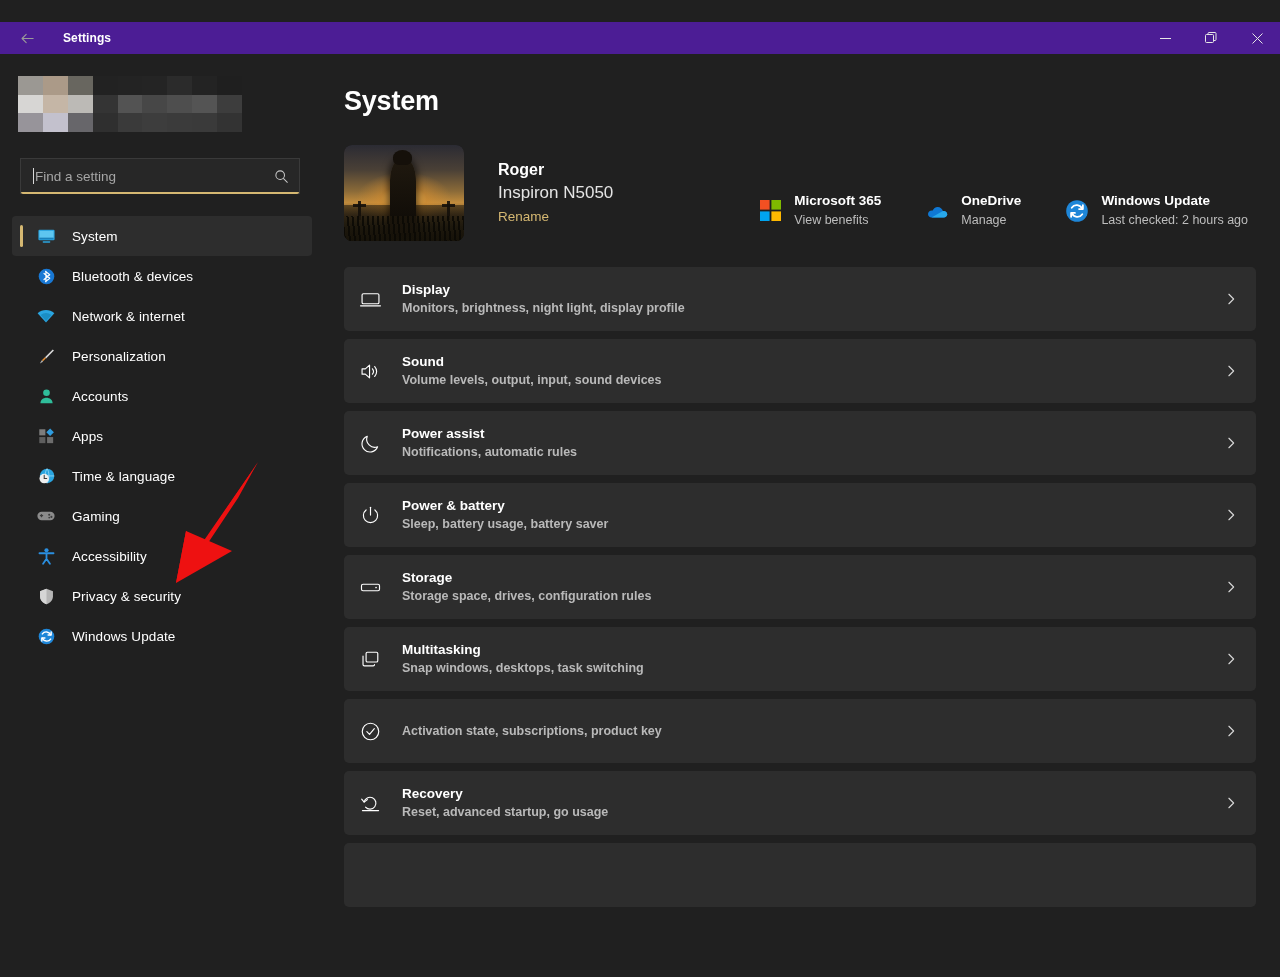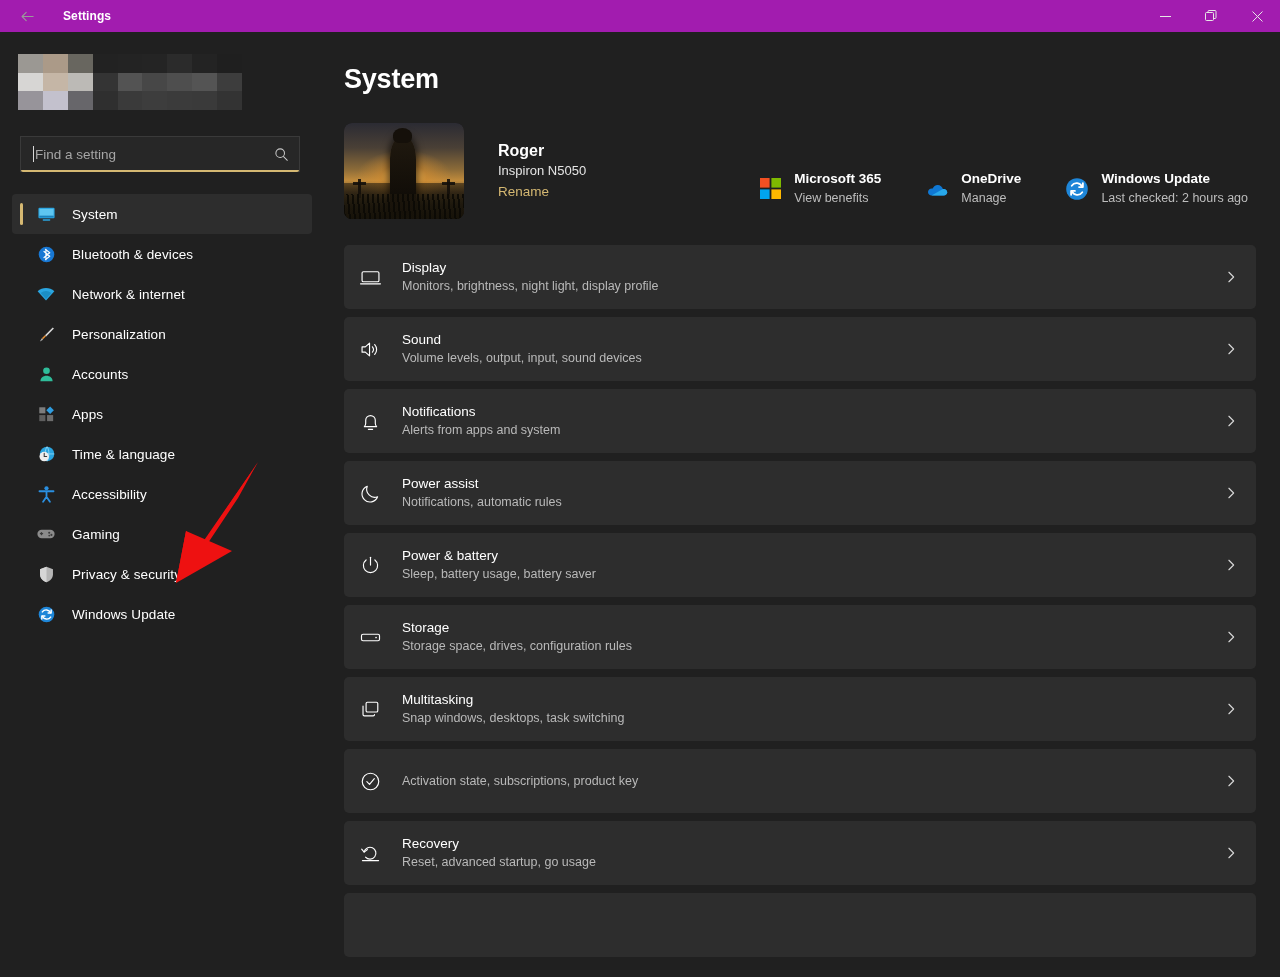--- a/index.html
+++ b/index.html
@@ -8,21 +8,21 @@
     background:#202020;
     font-family:"Liberation Sans", sans-serif;
     color:#ffffff;
     -webkit-font-smoothing:antialiased;
   }
   .app { position:relative; width:1280px; height:977px; display:flex; flex-direction:column; }
 
   
   .titlebar {
     height:32px; flex:0 0 32px; display:flex; align-items:center;
-    background:#a21caf; position:relative; z-index:5;
+    background:#4c1d95; position:relative; z-index:5;margin-top:22px;
   }
   .back-btn {
     width:38px; height:32px; display:flex; align-items:center; justify-content:center;
     color:#9a9a9a; margin-left:8px;
   }
   .back-btn svg { display:block; }
   .title-text {
     font-size:12px; font-weight:bold; color:#ffffff; margin-left:17px; letter-spacing:.1px;
   }
   .win-controls { margin-left:auto; display:flex; height:32px; }
@@ -124,33 +124,33 @@
     content:""; position:absolute; left:-5px; top:16%; width:13px; height:3px; background:rgba(20,16,10,.9);
   }
   .avatar .grass {
     position:absolute; left:0; right:0; bottom:0; height:26%;
     background:
       repeating-linear-gradient(84deg, rgba(12,10,5,.9) 0 2px, rgba(46,36,18,.35) 2px 5px);
   }
 
   .hero-info { margin-left:34px; min-width:0; }
   .hero-name { font-size:16px; font-weight:bold; line-height:1.35; }
-  .hero-device { font-size:13px; color:#e4e4e4; line-height:1.5; }
+  .hero-device { font-size:17px; color:#e4e4e4; line-height:1.5; }
   .hero-rename { font-size:13.5px; color:#d5b872; line-height:1.6; }
 
   .quicklinks { margin-left:auto; display:flex; align-items:center; gap:44px; padding-right:4px;}
   .ql { display:flex; align-items:center;margin-top:36px; }
   .ql-ico { width:24px; height:24px; flex:0 0 24px; margin-right:12px; display:flex; align-items:center; justify-content:center; }
   .ql-t { font-size:13.5px; font-weight:bold; line-height:1.4; }
   .ql-s { font-size:12.5px; color:#bdbdbd; line-height:1.5; }
 
   .list { margin:26px 0 0 0; padding:0 24px 0 20px; }
   .row {
     height:64px; background:#2d2d2d; border-radius:5px; display:flex; align-items:center;
-    padding:0 18px 0 0; margin-bottom:8px;
+    padding:0 18px 0 0; margin-bottom:8px;font-weight:bold;
   }
   .row-ico {
     width:52px; flex:0 0 52px; display:flex; align-items:center; justify-content:center;
     color:#ffffff;
   }
   .row-txt { flex:1 1 auto; min-width:0; padding-left:6px; }
   .row-t { font-size:13.5px; color:#ffffff; line-height:1.45; }
   .row-s { font-size:12.5px; color:#b9b9b9; line-height:1.5; }
   .row-chev { color:#d8d8d8; display:flex; align-items:center; }
 
@@ -312,40 +312,40 @@
               <path d="M3.1 9.4h15M10.6 1.8c2.6 2.8 2.6 12.4 0 15.2M10.6 1.8c-2.6 2.8-2.6 12.4 0 15.2" fill="none" stroke="#9fdcf7" stroke-width=".8"></path>
               <circle cx="7.6" cy="12.2" r="5" fill="#eeeeee"></circle>
               <path d="M7.6 8.6v3.6h2.6" fill="none" stroke="#3a3a3a" stroke-width="1.1" stroke-linecap="round"></path>
             </svg>
           </span>
           <span class="nav-label">Time &amp; language</span>
         </div>
 
         <div class="nav-item">
           <span class="nav-ico">
-            <svg width="19" height="19" viewBox="0 0 20 20">
-              <circle cx="10" cy="3.4" r="2.2" fill="#2a8fe0"></circle>
-              <path d="M2.6 6.6h14.8M10 6.6v6M10 12.4 6.4 17.6M10 12.4l3.6 5.2" fill="none" stroke="#2a8fe0" stroke-width="1.9" stroke-linecap="round"></path>
-            </svg>
-          </span>
-          <span class="nav-label">Accessibility</span>
-        </div>
-
-        <div class="nav-item">
-          <span class="nav-ico">
             <svg width="20" height="20" viewBox="0 0 20 20">
               <rect x="1.4" y="5.8" width="17.2" height="8.4" rx="4.2" fill="#8b8b8b"></rect>
               <rect x="3.8" y="9" width="3.4" height="1.2" rx=".6" fill="#3b3b3b"></rect>
               <rect x="4.9" y="7.9" width="1.2" height="3.4" rx=".6" fill="#3b3b3b"></rect>
               <circle cx="13.2" cy="8.7" r="1.05" fill="#3b3b3b"></circle>
               <circle cx="15.4" cy="10.9" r="1.05" fill="#3b3b3b"></circle>
               <circle cx="13.2" cy="11.6" r=".85" fill="#3b3b3b"></circle>
             </svg>
           </span>
           <span class="nav-label">Gaming</span>
+        </div>
+
+        <div class="nav-item">
+          <span class="nav-ico">
+            <svg width="19" height="19" viewBox="0 0 20 20">
+              <circle cx="10" cy="3.4" r="2.2" fill="#2a8fe0"></circle>
+              <path d="M2.6 6.6h14.8M10 6.6v6M10 12.4 6.4 17.6M10 12.4l3.6 5.2" fill="none" stroke="#2a8fe0" stroke-width="1.9" stroke-linecap="round"></path>
+            </svg>
+          </span>
+          <span class="nav-label">Accessibility</span>
         </div>
 
         <div class="nav-item">
           <span class="nav-ico">
             <svg width="19" height="19" viewBox="0 0 20 20">
               <path d="M10 1.8 3.2 4.4v5.4c0 4.2 3 7.1 6.8 8.4 3.8-1.3 6.8-4.2 6.8-8.4V4.4z" fill="#b6b6b6"></path>
               <path d="M10 1.8 3.2 4.4v5.4c0 4.2 3 7.1 6.8 8.4z" fill="#d6d6d6"></path>
             </svg>
           </span>
           <span class="nav-label">Privacy &amp; security</span>
@@ -462,37 +462,20 @@
             <span class="row-t" style="display:block">Sound</span>
             <span class="row-s" style="display:block">Volume levels, output, input, sound devices</span>
           </span>
           <span class="row-chev">
             <svg width="14" height="14" viewBox="0 0 16 16" fill="none" stroke="currentColor" stroke-width="1.3">
                 <path d="M5.6 2.6 11 8l-5.4 5.4" stroke-linecap="round" stroke-linejoin="round"></path>
               </svg>
           </span>
         </div>
 
-        <div class="row">
-          <span class="row-ico">
-            <svg width="23" height="23" viewBox="0 0 24 24" fill="none" stroke="currentColor" stroke-width="1.2">
-              <path d="M5.6 17.4c1-1 1.4-2.2 1.4-3.6v-3a5 5 0 0 1 10 0v3c0 1.4.4 2.6 1.4 3.6z" stroke-linejoin="round"></path>
-              <path d="M9.8 20.2h4.4" stroke-linecap="round"></path>
-            </svg>
-          </span>
-          <span class="row-txt">
-            <span class="row-t" style="display:block">Notifications</span>
-            <span class="row-s" style="display:block">Alerts from apps and system</span>
-          </span>
-          <span class="row-chev">
-            <svg width="14" height="14" viewBox="0 0 16 16" fill="none" stroke="currentColor" stroke-width="1.3">
-                <path d="M5.6 2.6 11 8l-5.4 5.4" stroke-linecap="round" stroke-linejoin="round"></path>
-              </svg>
-          </span>
-        </div>
 
         <div class="row">
           <span class="row-ico">
             <svg width="23" height="23" viewBox="0 0 24 24" fill="none" stroke="currentColor" stroke-width="1.2">
               <path d="M19.4 15.4A8.4 8.4 0 0 1 8.6 4.6a8.4 8.4 0 1 0 10.8 10.8z" stroke-linejoin="round"></path>
             </svg>
           </span>
           <span class="row-txt">
             <span class="row-t" style="display:block">Power assist</span>
             <span class="row-s" style="display:block">Notifications, automatic rules</span>

